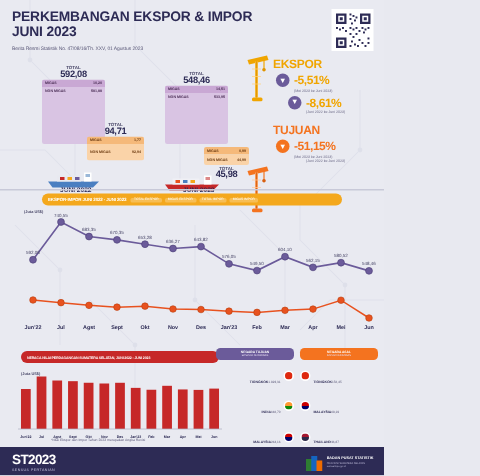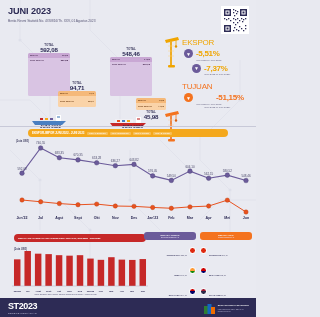--- a/index.html
+++ b/index.html
@@ -19,32 +19,32 @@
   .header { position:absolute; left:8px; top:6px; width:170px; }
   .h-title { font-size:9.2px; font-weight:bold; color:#2d2b55; line-height:10.4px; letter-spacing:-.1px; }
   .h-sub { font-size:3.3px; color:#5a5878; margin-top:3px; letter-spacing:-.05px; }
 
   .qr { position:absolute; right:7px; top:6px; width:28px; height:28px; background:#fff; padding:1.5px; }
   .qr svg { display:block; }
 
   
   .stats { position:absolute; right:6px; top:38px; width:86px; }
   .stat-group { margin-bottom:6px; }
-  .stat-head { font-size:8px; font-weight:normal; letter-spacing:-.2px; padding-left:18px; }
+  .stat-head { font-size:8px; font-weight:bold; letter-spacing:-.2px; padding-left:18px; }
   .ekspor .stat-head { color:#f0a500; }
   .impor .stat-head { color:#f4731f; }
   .stat-row { display:flex; align-items:center; gap:3px; margin-top:2px; padding-left:20px;text-align:right; }
   .stat-row.indent { padding-left:28px; }
   .badge { width:9px; height:9px; border-radius:50%; display:flex; align-items:center;
            justify-content:center; font-size:5px; color:#fff; flex:0 0 auto; }
   .ekspor .badge { background:#6b5b9a; }
   .impor .badge { background:#f4731f; }
   .stat-val { font-size:8px; font-weight:bold; letter-spacing:-.3px; }
   .ekspor .stat-val { color:#f0a500; }
-  .impor .stat-val { color:#f4731f;margin-left:20px; }
+  .impor .stat-val { color:#f4731f; }
   .stat-cap { font-size:2.4px; color:#6d6b88; margin-top:.5px; padding-left:32px; }
 
   .crane { position:absolute; }
 
   
   .totals { position:absolute; left:0; top:44px; width:165px; height:84px; }
   .col { position:absolute; }
   .col-total { text-align:center; font-size:3px; color:#4a4869; font-weight:bold; line-height:3.6px; }
   .col-total b { display:block; font-size:6.2px; color:#2d2b55; letter-spacing:-.2px; }
   .bar-stack { margin-top:2px; border-radius:1.5px; overflow:hidden; }
@@ -136,20 +136,21 @@
         <circle cx="40" cy="180" r="1.6"></circle>
       <circle cx="190" cy="170" r="1.6"></circle>
         <circle cx="90" cy="230" r="1.6"></circle>
       <circle cx="240" cy="100" r="1.6"></circle>
         <circle cx="130" cy="200" r="1.6"></circle>
     </g>
   </svg>
 
   <div class="header">
     <div class="h-title">
+      <div>PERKEMBANGAN EKSPOR &amp; IMPOR</div>
       <div>JUNI 2023</div>
     </div>
     <div class="h-sub">Berita Resmi Statistik No. 47/08/16/Th. XXV, 01 Agustus 2023</div>
   </div>
 
   <div class="qr">
     <svg width="25" height="25" viewBox="0 0 25 25">
       <rect width="25" height="25" fill="#fff"></rect>
       <g fill="#2d2b55">
         <rect x="1" y="1" width="7" height="7"></rect>
@@ -208,21 +209,21 @@
         <path d="M6 10 L12 10 M6 15 L12 15 M6 20 L12 20" stroke="#ffd27f" stroke-width=".5"></path>
       </svg>
       <div class="stat-head">EKSPOR</div>
       <div class="stat-row">
         <span class="badge">▼</span>
         <span class="stat-val">-5,51%</span>
       </div>
       <div class="stat-cap">(Mei 2023 ke Juni 2023)</div>
       <div class="stat-row indent">
         <span class="badge">▼</span>
-        <span class="stat-val">-7,37%</span>
+        <span class="stat-val">-8,61%</span>
       </div>
       <div class="stat-cap" style="padding-left:40px">(Juni 2022 ke Juni 2023)</div>
     </div>
 
     <div class="stat-group impor" style="margin-top:4px">
       <svg class="crane" style="left:-2px; top:72px;" width="22" height="34" viewBox="0 0 22 34">
         <path d="M3 4 L16 1 L17 4 L4 7 Z" fill="#f4731f"></path>
         <rect x="8" y="5" width="2" height="24" fill="#f79b5a"></rect>
         <rect x="6" y="29" width="7" height="2.5" rx="1" fill="#f4731f"></rect>
         <path d="M9 5 L9 29" stroke="#d85f10" stroke-width=".6"></path>

